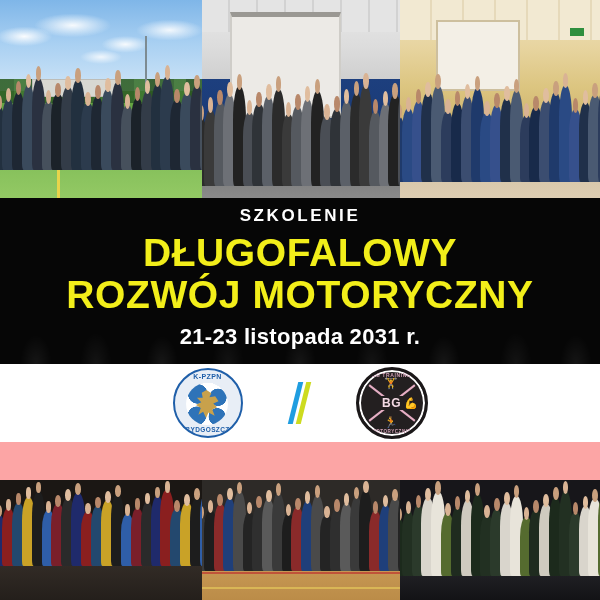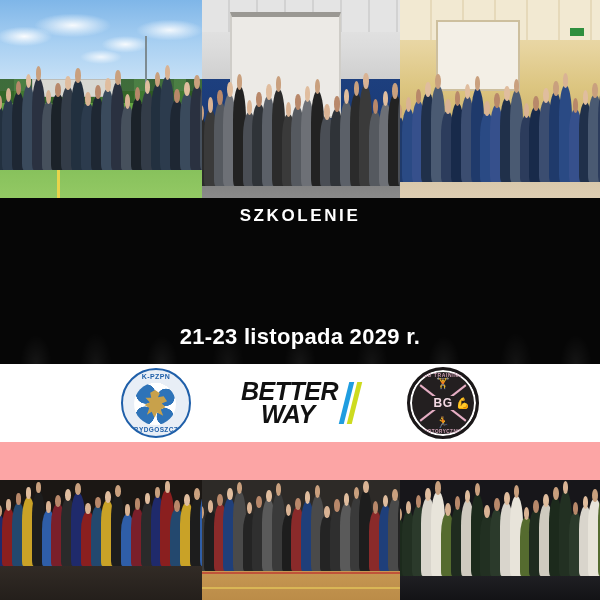--- a/index.html
+++ b/index.html
@@ -307,38 +307,38 @@
           <i style="left: 95.4545%; width: 6.13636%; height: 89%; background: rgb(44, 60, 92);"></i>
         </div>
     </div>
   </div>
 
   <div class="band-dark">
     <div class="ghost"></div>
 
     <div class="kicker">SZKOLENIE</div>
 
-
-    <div class="dateline">21-23 listopada 2029 r.</div>
+    <div class="headline">
+      <span>DŁUGOFALOWY</span>
+      <span>ROZWÓJ MOTORYCZNY</span>
+    </div>
+
+    <div class="dateline">21-23 listopada 2031 r.</div>
   </div>
 
   <div class="band-logos">
 
     <div class="logo-pzpn">
       <div class="ball"></div>
       <div class="lion"></div>
       <div class="txt-top">K-PZPN</div>
       <div class="txt-bot">BYDGOSZCZ</div>
     </div>
 
     <div class="logo-bw">
-      <div class="words">
-        <div class="w1">BETTER</div>
-        <div class="w2">WAY</div>
-      </div>
       <div class="bars">
         <i class="b1"></i>
         <i class="b2"></i>
       </div>
     </div>
 
     <div class="logo-bg">
       <div class="x1"></div>
       <div class="x2"></div>
       <div class="ring-top">BG TRAINING</div>

